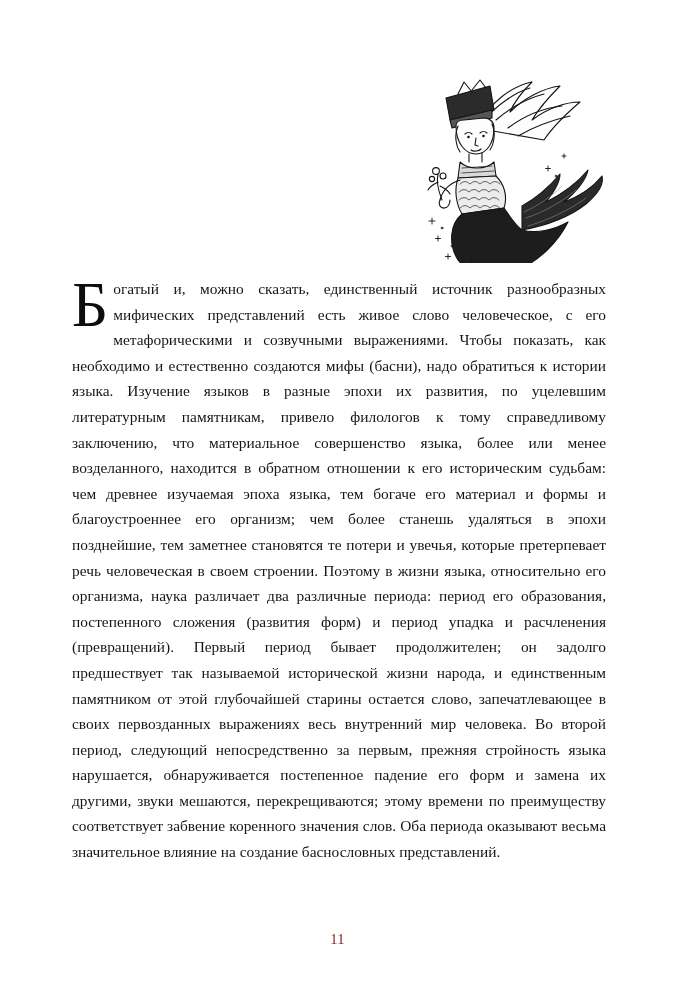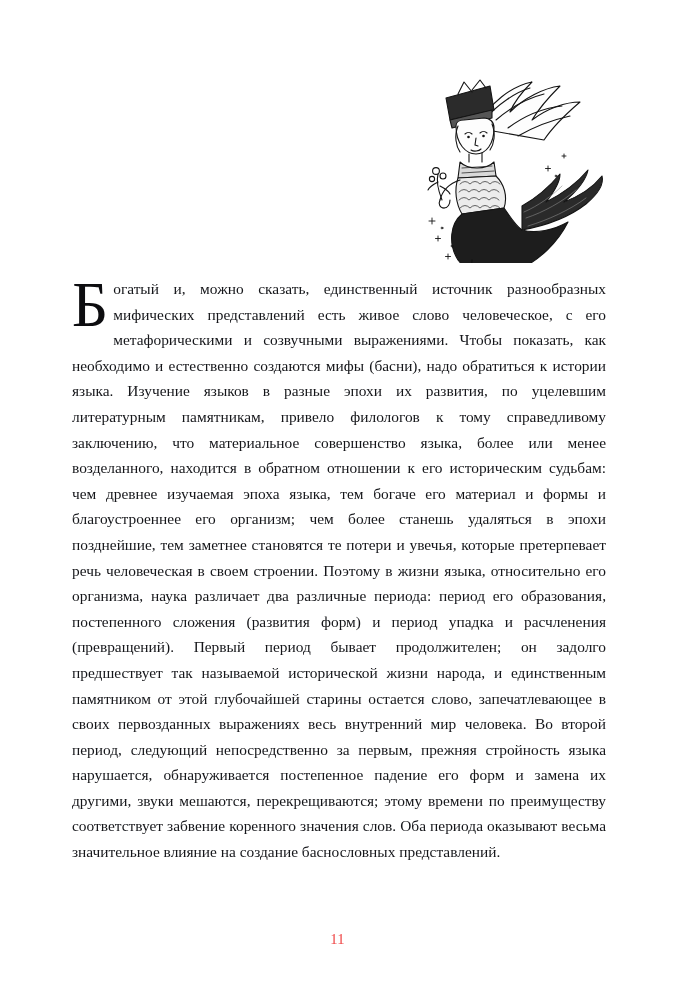--- a/index.html
+++ b/index.html
@@ -64,21 +64,21 @@
   }
 
   
   .folio {
     position: absolute;
     top: 931px;
     left: 0;
     width: 675px;
     text-align: center;
     font-size: 14.5px;
-    color: #ef4444;
+    color: #7f1d1d;
     letter-spacing: 0.3px;
   }
 </style>
 </head>
 <body>
 
 <div class="page">
 
   <div class="illustration">
     <svg viewBox="0 0 240 205" xmlns="http://www.w3.org/2000/svg" aria-hidden="true">

